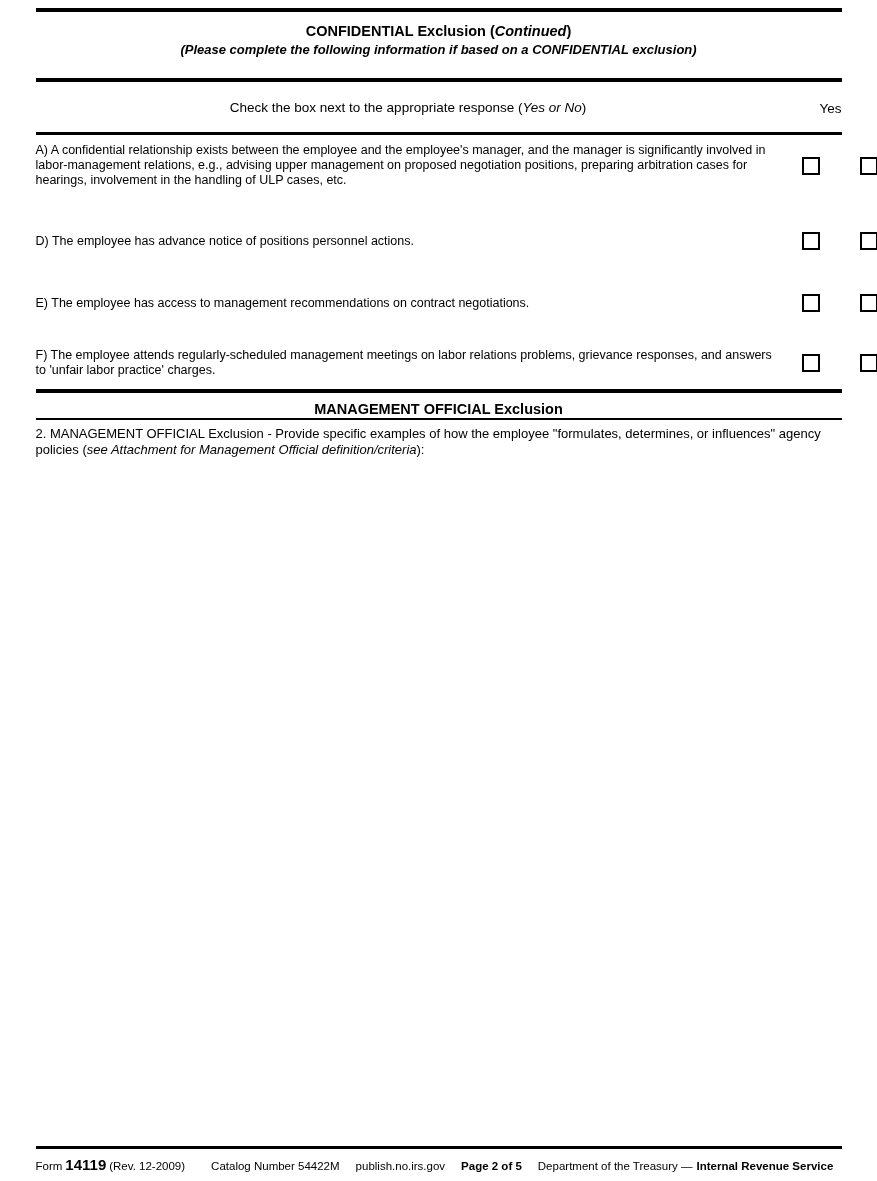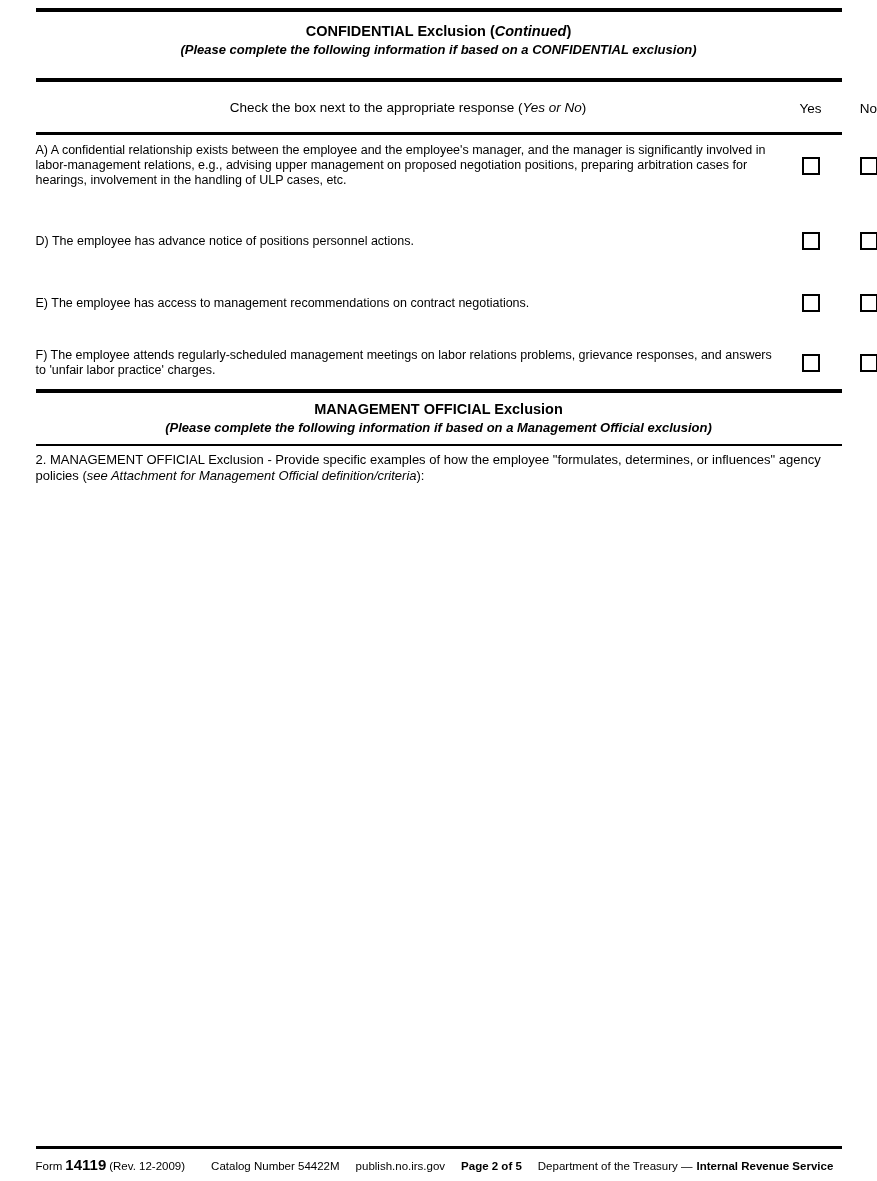--- a/index.html
+++ b/index.html
@@ -54,21 +54,21 @@
   }
   .text-col {
     width: 745px;
     flex: 0 0 auto;
     font-size: 12.5px;
     line-height: 15px;
   }
   .cb-col-yes { width: 60px; flex: 0 0 auto; display: flex; justify-content: center; }
   .cb-col-no  { width: 56px; flex: 0 0 auto; display: flex; justify-content: center; }
 
-  .header-row { margin: 18px 0 16px 0; }
+  .header-row { margin: 18px 0 16px 0; gap: 20px; }
   .header-instruction {
     text-align: center;
     font-size: 13.5px;
     line-height: 16px;
   }
   .col-head {
     font-size: 13.5px;
     text-align: center;
   }
 
@@ -182,21 +182,20 @@
       </div>
     <div class="cb-col-no">
         <div class="checkbox"></div>
       </div>
   </div>
 
   <div class="rule thick"></div>
 
   <div class="title-block">
     <div class="section-title" style="margin-top:8px;">MANAGEMENT OFFICIAL Exclusion</div>
-    <div class="section-subtitle" style="margin-bottom:8px;">(Please complete the following information if based on a Management Official exclusion)</div>
   </div>
 
   <div class="rule thin"></div>
 
   <div class="mo-question"><span>2. MANAGEMENT OFFICIAL Exclusion - Provide specific examples of how the employee "formulates, determines, or influences" agency policies (</span><span class="italic">see Attachment for Management Official definition/criteria</span><span>):</span></div>
 
   <div class="answer-area"></div>
 
   <div class="rule medium footer-line"></div>
 

